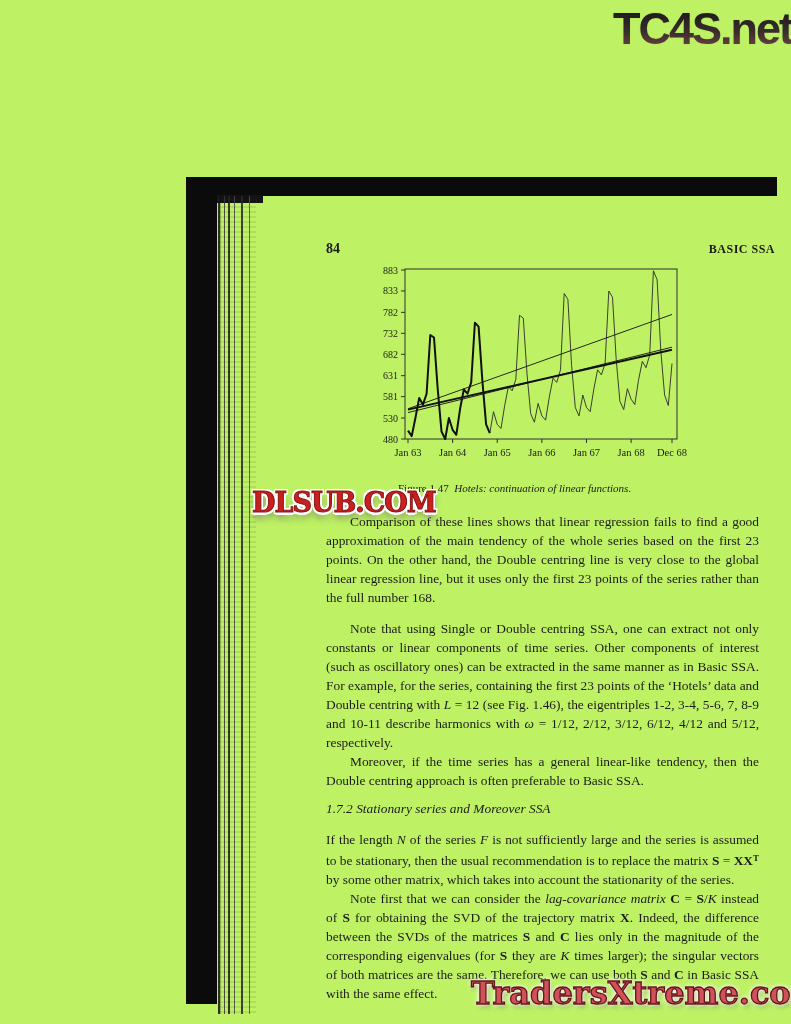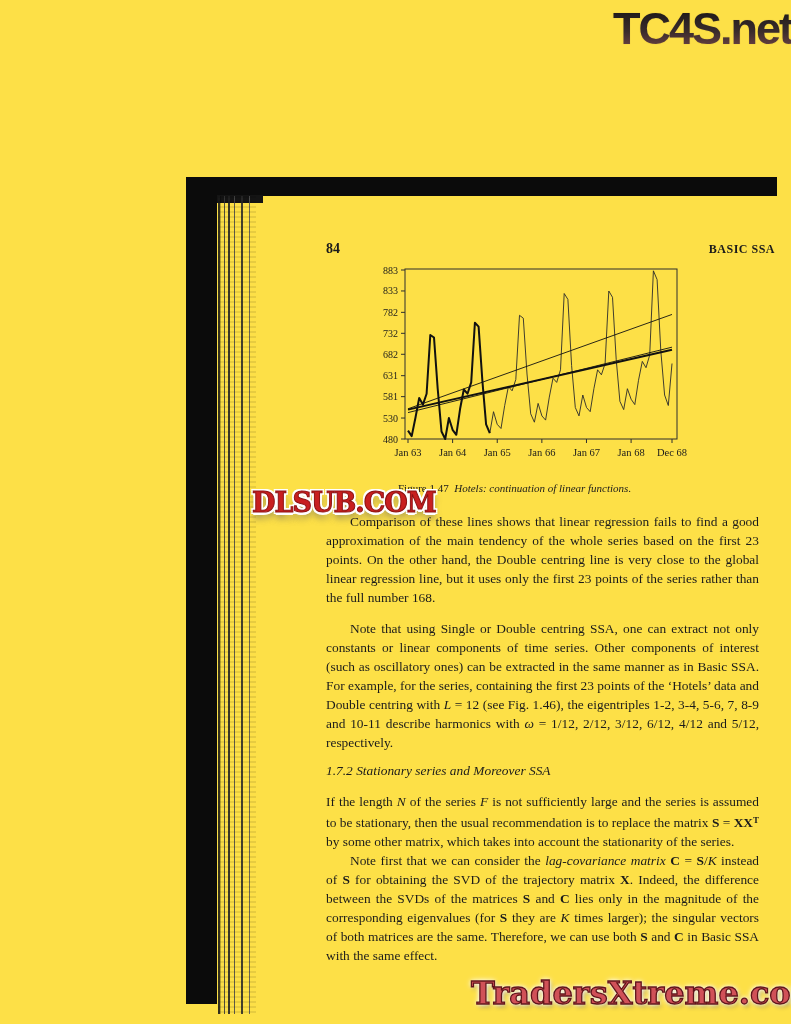--- a/index.html
+++ b/index.html
@@ -1,16 +1,16 @@
 <!DOCTYPE html>
 <html lang="en"><head>
 <meta charset="utf-8">
 <style>
   html,body{margin:0;padding:0;background:#ffffff;}
-  #canvas{position:relative;width:791px;height:1024px;background:#fde047;overflow:hidden;
+  #canvas{position:relative;width:791px;height:1024px;background:#bef264;overflow:hidden;
           font-family:"Liberation Serif", serif;color:#1b1b1b;}
 
   
   .wm-top{position:absolute;left:556px;top:4px;width:236px;text-align:right;
     font-family:"Liberation Sans", sans-serif;font-weight:700;font-size:45px;line-height:1.1;
     letter-spacing:-2px;
     background:linear-gradient(180deg,#161616 15%,#3a2e2e 55%,#8a5151 95%);
     -webkit-background-clip:text;background-clip:text;color:transparent;
     text-shadow:0 0 1px rgba(60,40,40,.25);}
   .wm-mid{position:absolute;left:252px;top:489px;
@@ -112,20 +112,21 @@
         <line x1="50" y1="151.6451612903226" x2="314" y2="91.6774193548387" stroke="#111" stroke-width="2"></line>
       </svg>
   </div>
 
   <div class="fig-caption">Figure 1.47&nbsp;&nbsp;<i>Hotels: continuation of linear functions.</i></div>
   <div class="wm-mid">DLSUB.COM</div>
 
   <div class="body-text">
     <p class="indent">Comparison of these lines shows that linear regression fails to find a good approximation of the main tendency of the whole series based on the first 23 points. On the other hand, the Double centring line is very close to the global linear regression line, but it uses only the first 23 points of the series rather than the full number 168.</p>
     <p class="indent gap">Note that using Single or Double centring SSA, one can extract not only constants or linear components of time series. Other components of interest (such as oscillatory ones) can be extracted in the same manner as in Basic SSA. For example, for the series, containing the first 23 points of the ‘Hotels’ data and Double centring with <i>L</i> = 12 (see Fig. 1.46), the eigentriples 1-2, 3-4, 5-6, 7, 8-9 and 10-11 describe harmonics with <i>ω</i> = 1/12, 2/12, 3/12, 6/12, 4/12 and 5/12, respectively.</p>
+    <p class="indent">Moreover, if the time series has a general linear-like tendency, then the Double centring approach is often preferable to Basic SSA.</p>
     <p class="section-heading">1.7.2  Stationary series and Moreover SSA</p>
     <p class="gap">If the length <i>N</i> of the series <i>F</i> is not sufficiently large and the series is assumed to be stationary, then the usual recommendation is to replace the matrix <b>S</b> = <b>XX</b><sup><b>T</b></sup> by some other matrix, which takes into account the stationarity of the series.</p>
     <p class="indent">Note first that we can consider the <i>lag-covariance matrix</i> <b>C</b> = <b>S</b>/<i>K</i> instead of <b>S</b> for obtaining the SVD of the trajectory matrix <b>X</b>. Indeed, the difference between the SVDs of the matrices <b>S</b> and <b>C</b> lies only in the magnitude of the corresponding eigenvalues (for <b>S</b> they are <i>K</i> times larger); the singular vectors of both matrices are the same. Therefore, we can use both <b>S</b> and <b>C</b> in Basic SSA with the same effect.</p>
   </div>
 
   <div class="wm-bottom">TradersXtreme.com</div>
 
 </div>
 
 </body></html>

